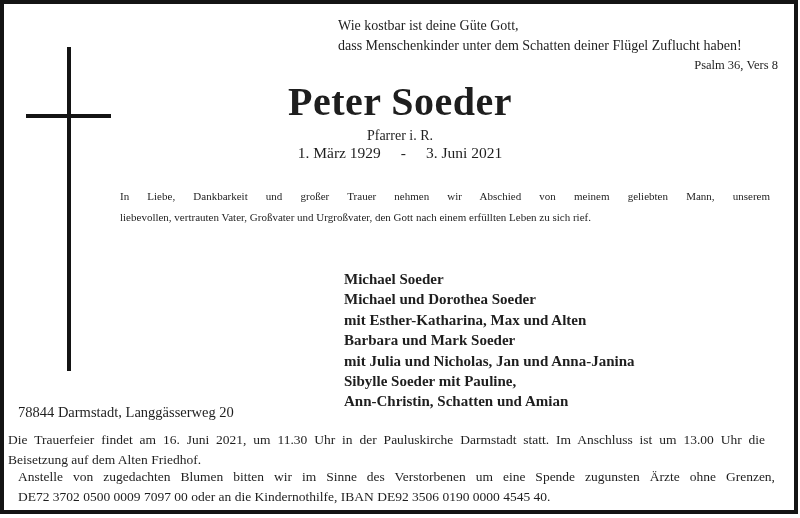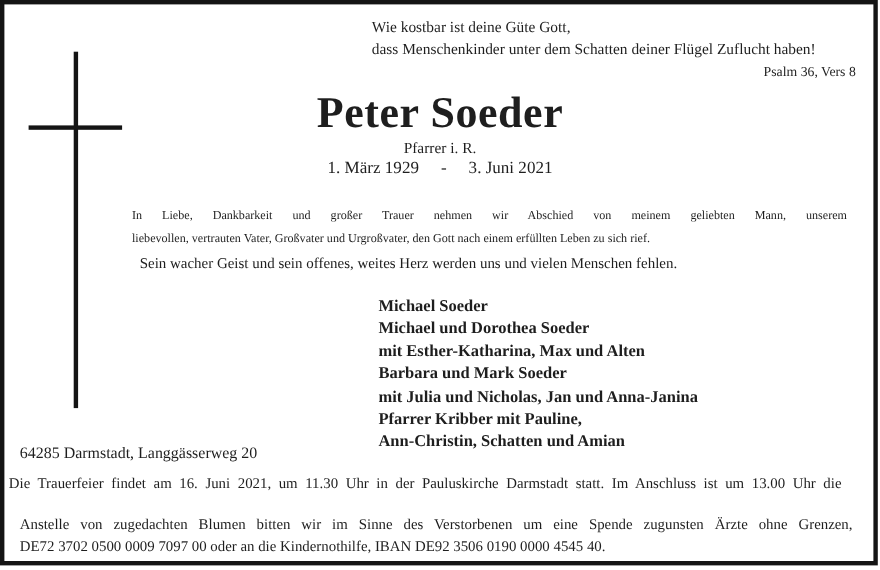--- a/index.html
+++ b/index.html
@@ -144,36 +144,36 @@
 
   <div class="dates">
     <span>1. März 1929</span><span class="dash">-</span><span>3. Juni 2021</span>
   </div>
 
   <div class="tribute">
     <div class="jline">In Liebe, Dankbarkeit und großer Trauer nehmen wir Abschied von meinem geliebten Mann, unserem</div>
     <div>liebevollen, vertrauten Vater, Großvater und Urgroßvater, den Gott nach einem erfüllten Leben zu sich rief.</div>
   </div>
 
-  <div class="remember">Sein wacher Geist und sein offenes, weites Herz werden uns und vielen Menschen fehlen.</div>
 
   <div class="mourners">
     <div>Michael Soeder</div>
     <div>Michael und Dorothea Soeder</div>
     <div>mit Esther-Katharina, Max und Alten</div>
     <div>Barbara und Mark Soeder</div>
     <div>mit Julia und Nicholas, Jan und Anna-Janina</div>
-    <div>Pfarrer Kribber mit Pauline,</div>
+    <div>Sibylle Soeder mit Pauline,</div>
     <div>Ann-Christin, Schatten und Amian</div>
   </div>
 
-  <div class="address">64285 Darmstadt, Langgässerweg 20</div>
+  <div class="address">78844 Darmstadt, Langgässerweg 20</div>
 
   <div class="funeral">
     <div class="jline">Die Trauerfeier findet am 16. Juni 2021, um 11.30 Uhr in der Pauluskirche Darmstadt statt. Im Anschluss ist um 13.00 Uhr die</div>
+    <div>Beisetzung auf dem Alten Friedhof.</div>
   </div>
 
   <div class="donation">
     <div class="jline">Anstelle von zugedachten Blumen bitten wir im Sinne des Verstorbenen um eine Spende zugunsten Ärzte ohne Grenzen,</div>
     <div>DE72 3702 0500 0009 7097 00 oder an die Kindernothilfe, IBAN DE92 3506 0190 0000 4545 40.</div>
   </div>
 
 </div>
 
 </body></html>

